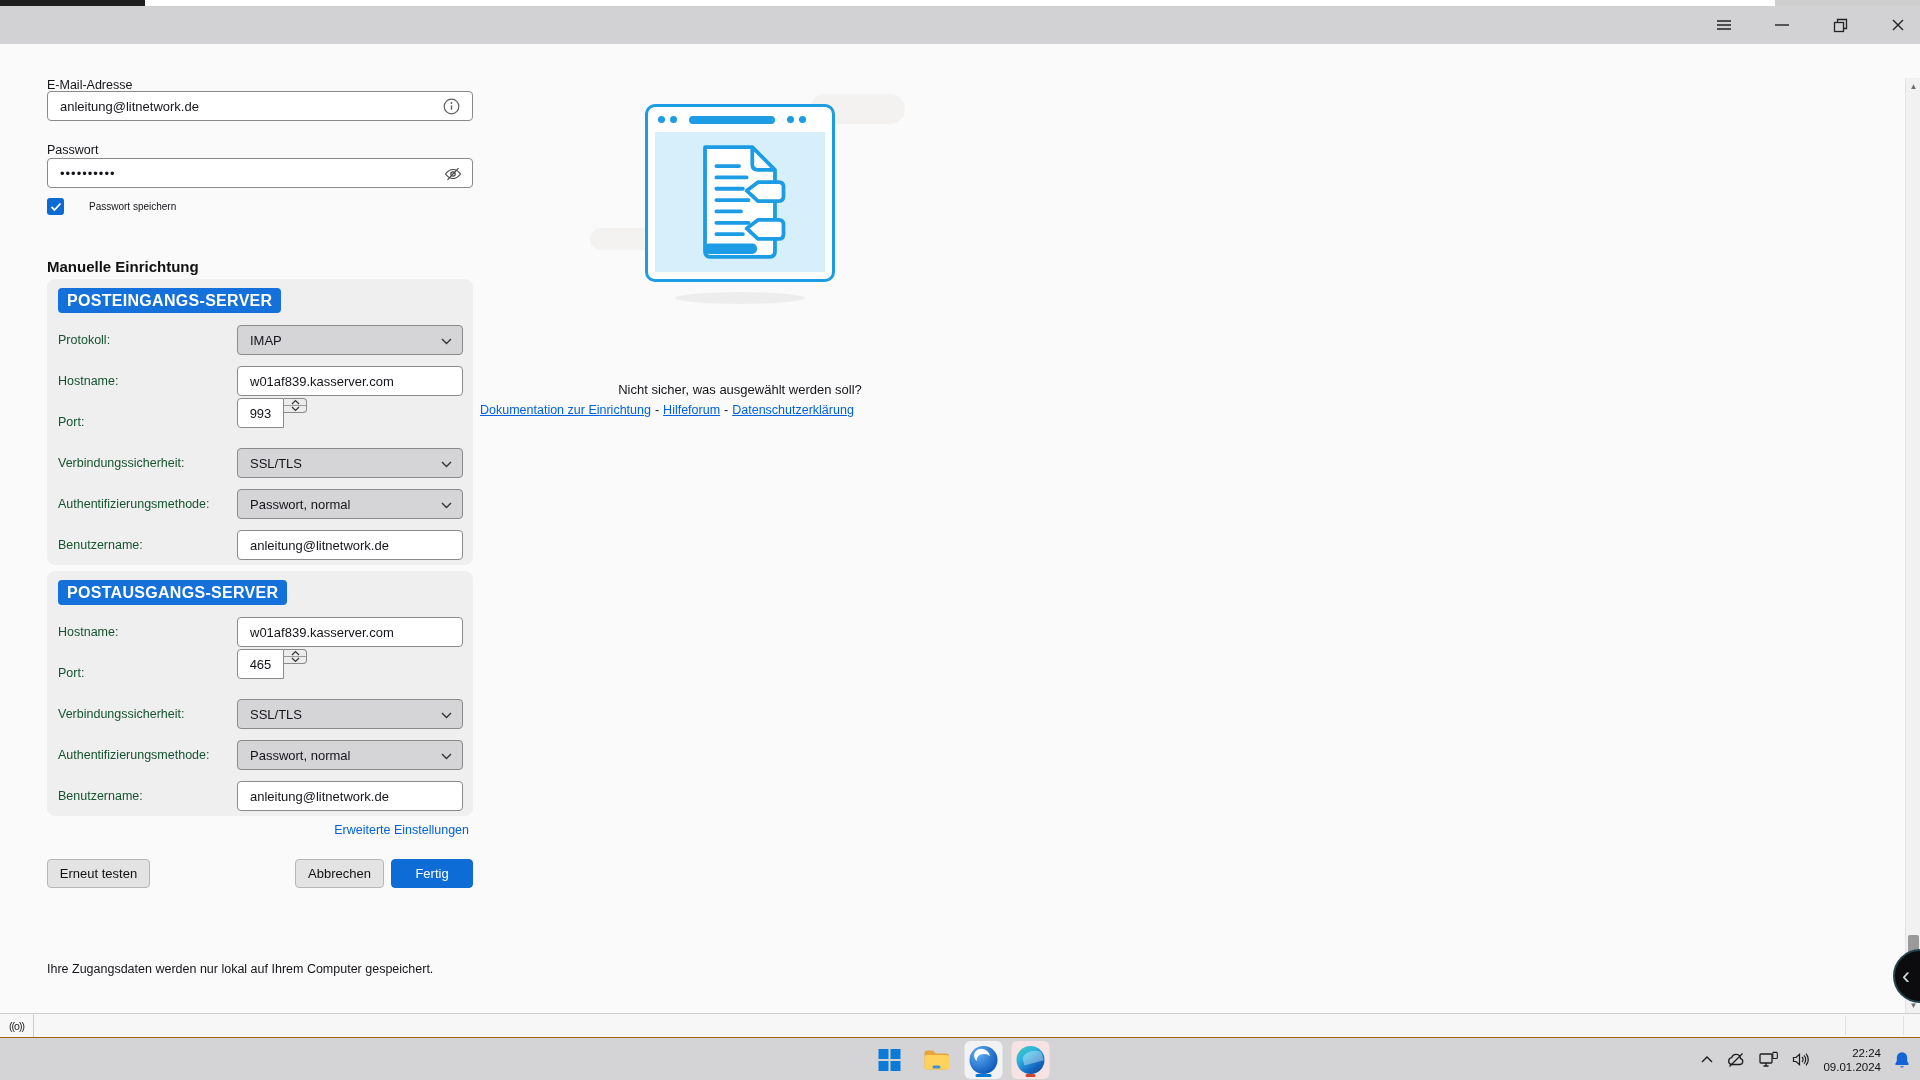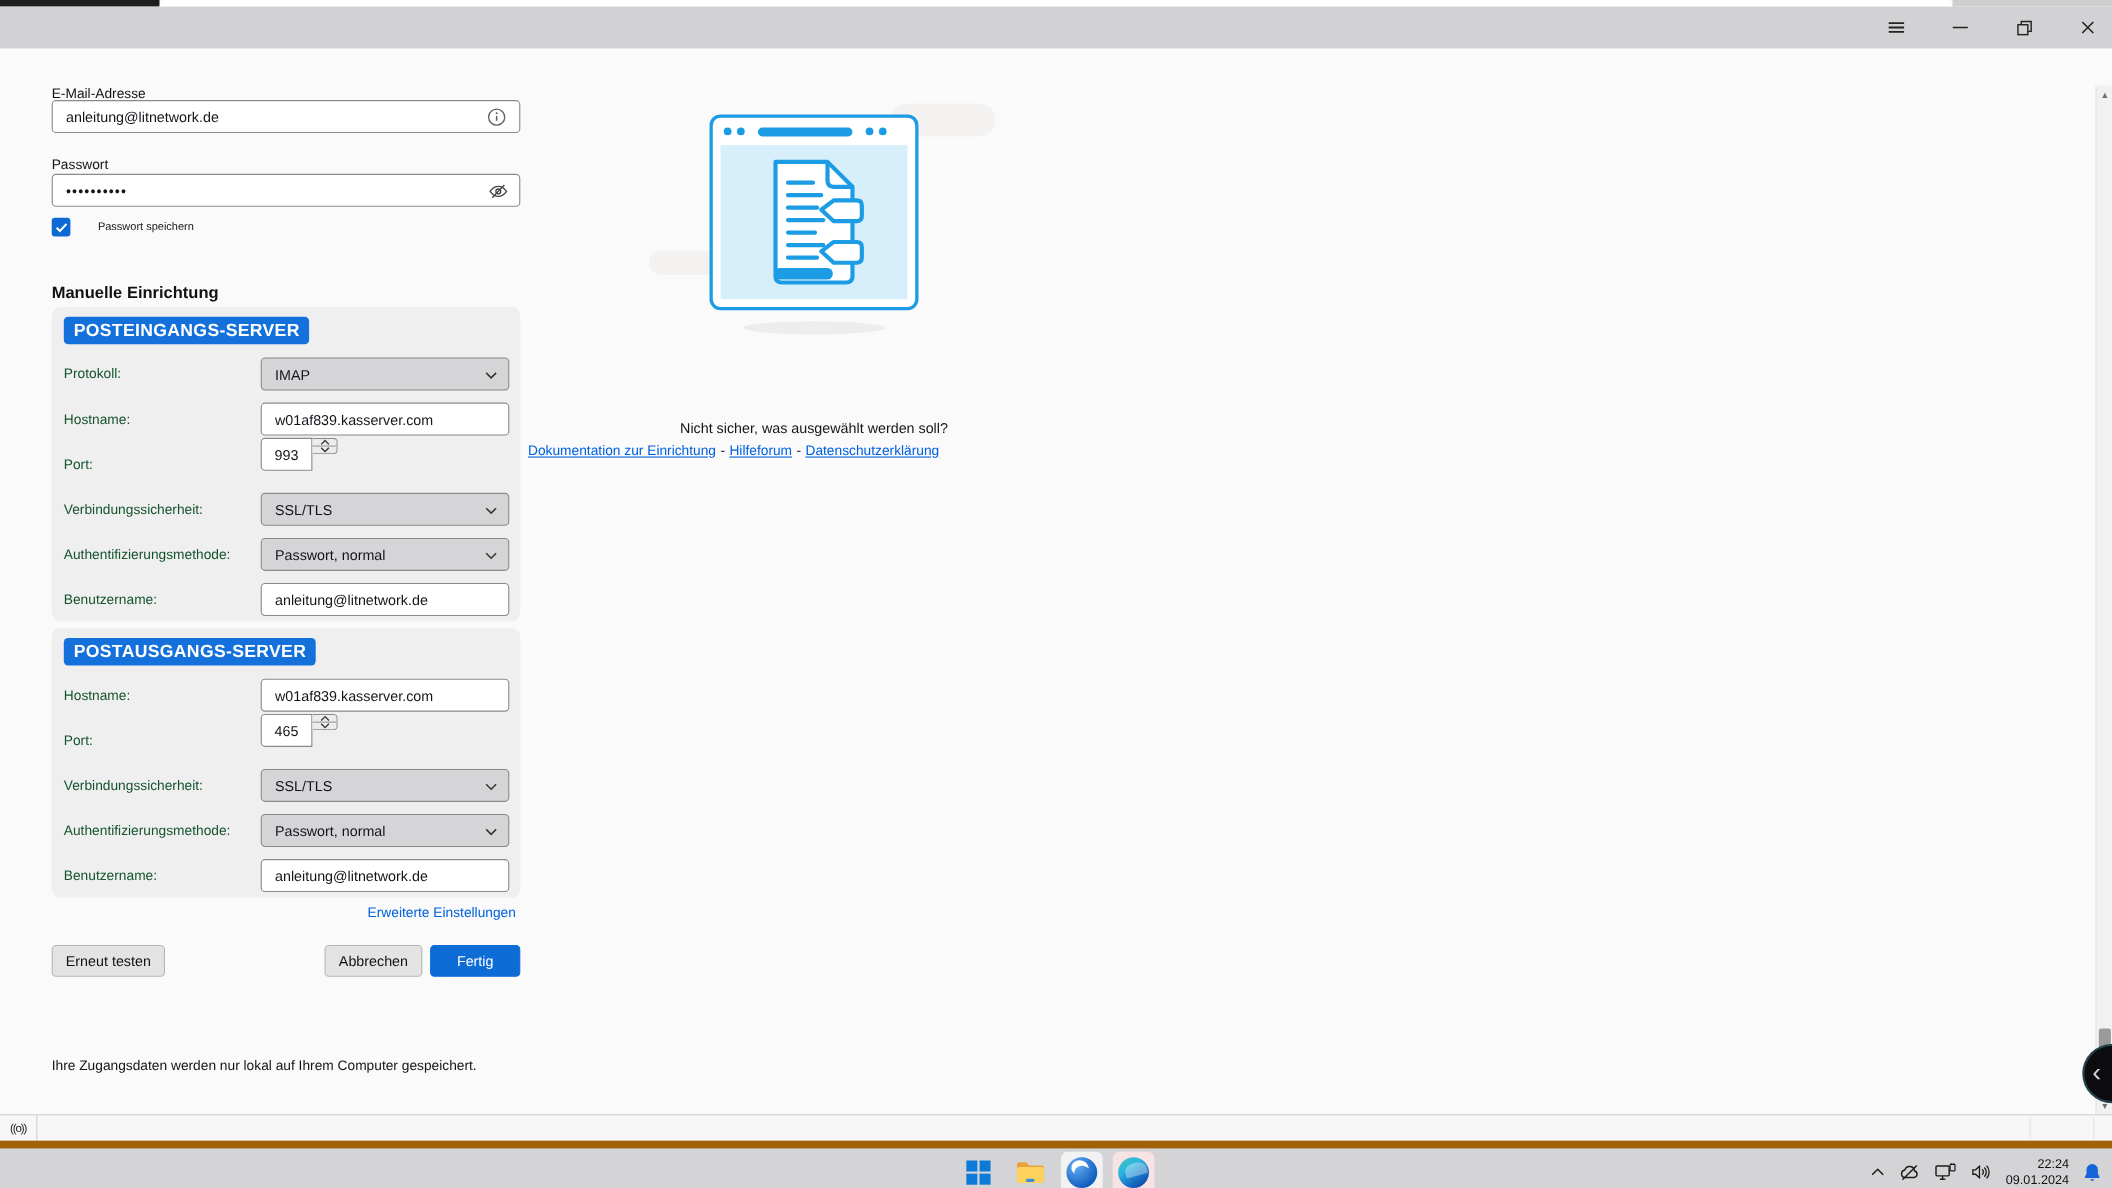--- a/index.html
+++ b/index.html
@@ -90,21 +90,21 @@
 
   .overlay-circle { position:absolute; right:-27px; top:871px; width:54px; height:54px; border-radius:50%; background:#0c0c0e; border:2px solid #24424e; z-index:5; }
   .overlay-circle span { position:absolute; left:7px; top:11px; font-size:24px; color:#cfd8dc; }
 
   
   .statusbar { position:absolute; top:1013px; left:0; width:1920px; height:24px; background:#f7f7f7; border-top:1px solid #cfcfcf; }
   .status-cell { position:absolute; left:0; top:0; width:34px; height:24px; border-right:1px solid #cfcfcf; display:flex; align-items:center; justify-content:center; font-size:10.5px; color:#222; letter-spacing:-1px; }
   .status-div { position:absolute; top:2px; bottom:2px; width:1px; background:#e0e0e0; }
 
   
-  .taskbar { position:absolute; top:1037px; left:0; width:1920px; height:43px; background:#d4d4d7; border-top:7px solid #a16207; }
+  .taskbar { position:absolute; top:1037px; left:0; width:1920px; height:43px; background:#d4d4d7; border-top:1px solid #a16207; }
   .tb-center { position:absolute; left:50%; transform:translateX(-50%); top:0; height:43px; display:flex; align-items:center; gap:9px; }
   .tb-btn { width:38px; height:38px; border-radius:6px; display:flex; align-items:center; justify-content:center; position:relative; }
   .tb-active-tb { background:#f2f2f3; }
   .tb-active-edge { background:#f7e3e4; }
   .win-logo { width:22px; height:22px; display:grid; grid-template-columns:10px 10px; grid-template-rows:10px 10px; gap:2px; }
   .win-logo i { background:#0d7ad8; }
   .tb-ind { position:absolute; bottom:2px; left:50%; transform:translateX(-50%); height:3px; border-radius:2px; }
   .ind-blue { width:16px; background:#0078d4; }
   .ind-red { width:10px; background:#c9442a; }
   .tbird-icon { width:28px; height:28px; border-radius:50%; background:radial-gradient(circle at 32% 28%, #62b0f2, #0f5bbf 75%); position:relative; overflow:hidden; }

